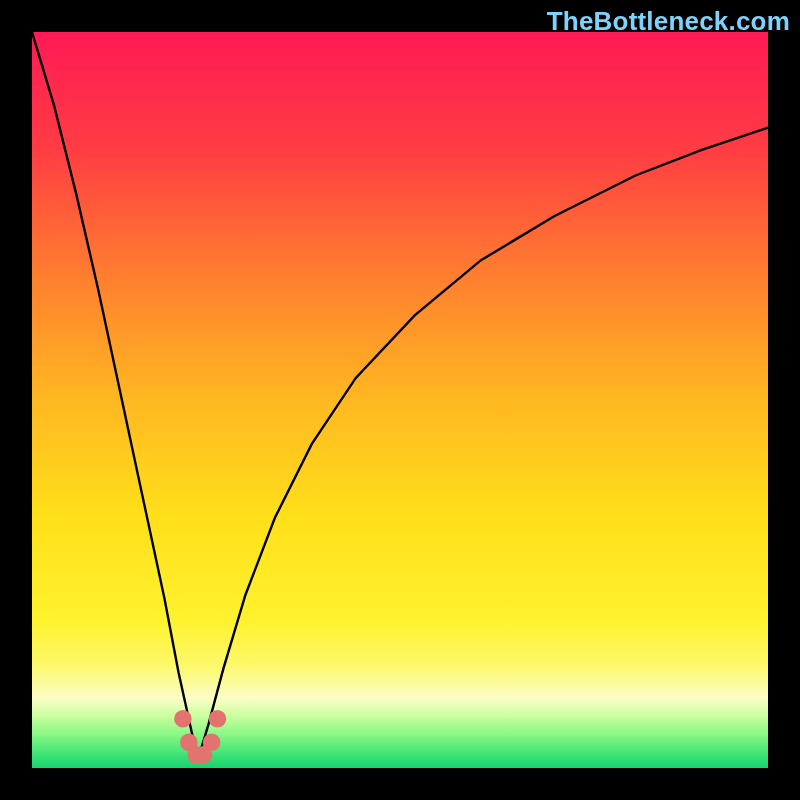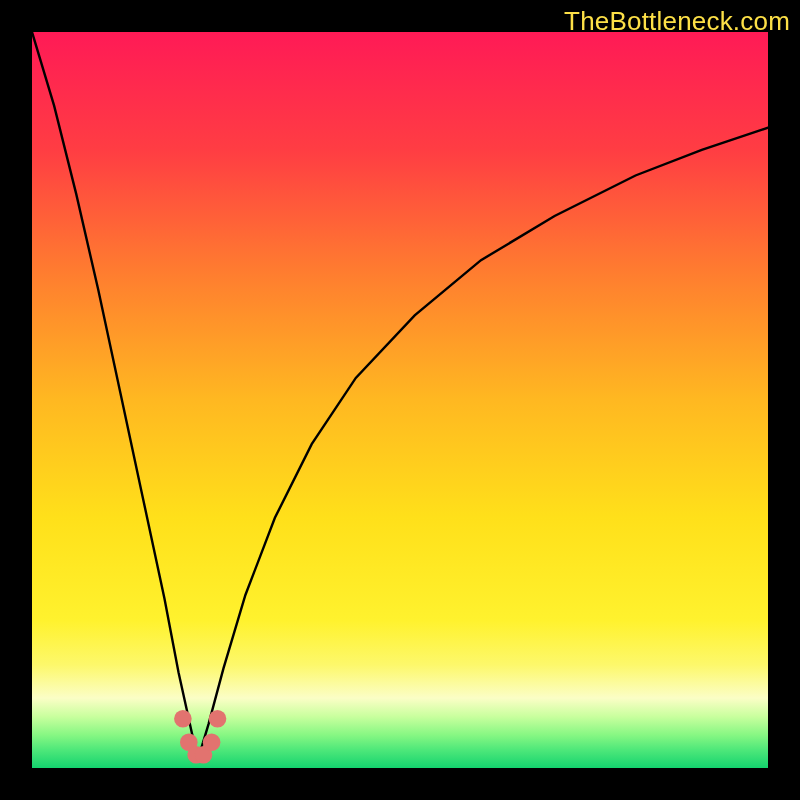--- a/index.html
+++ b/index.html
@@ -31,23 +31,23 @@
     position: absolute;
     left: 0;
     top: 0;
     width: 100%;
     height: 100%;
   }
   .watermark {
     position: absolute;
     top: 6px;
     right: 10px;
-    color: #fde047;
+    color: #7dd3fc;
     font-size: 26px;
-    font-weight: 400;
+    font-weight: 700;
     letter-spacing: 0.2px;
     font-family: Arial, Helvetica, sans-serif;
   }
   svg.curve {
     position: absolute;
     left: 0;
     top: 0;
     width: 100%;
     height: 100%;
   }

